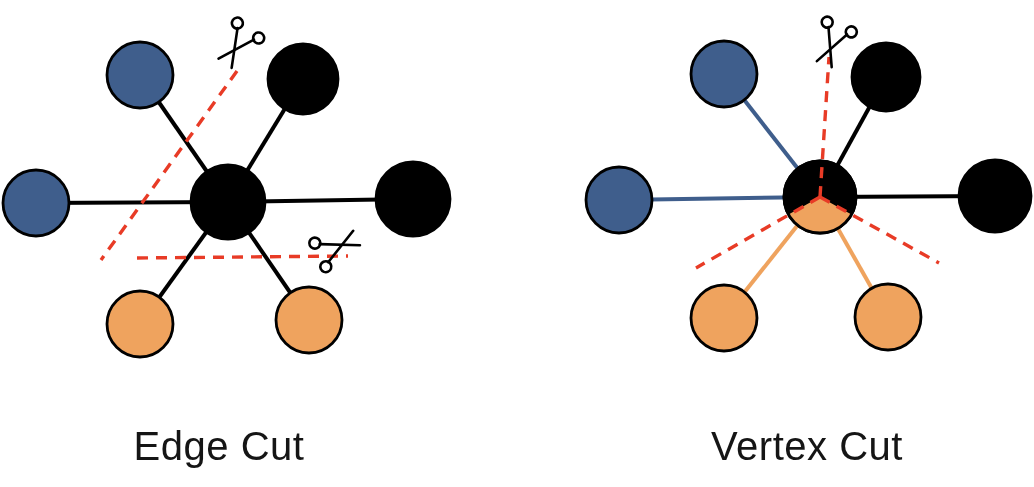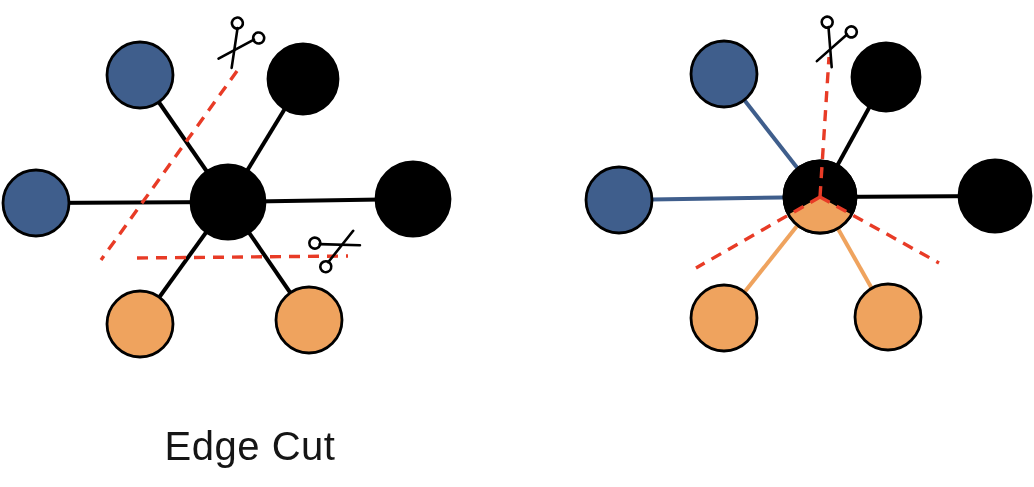--- a/index.html
+++ b/index.html
@@ -15,21 +15,21 @@
   .caption {
     position: absolute;
     top: 424px;
     transform: translateX(-50%);
     font-size: 40px;
     font-weight: 400;
     letter-spacing: 0.5px;
     color: #151515;
     white-space: nowrap;
   }
-  .caption.edge   { left: 219px; margin-left: 31px; }
+  .caption.edge   { left: 219px; }
   .caption.vertex { left: 807px; }
 </style>
 </head>
 <body>
 
 <div class="stage">
   <svg id="diagram-svg" width="1034" height="487" viewBox="0 0 1034 487" xmlns="http://www.w3.org/2000/svg">
       <g>
         <line x1="228" y1="202" x2="140" y2="75" stroke="#000000" stroke-width="4"></line>
         <line x1="228" y1="202" x2="36" y2="203" stroke="#000000" stroke-width="4"></line>
@@ -80,13 +80,14 @@
         <line x1="820" y1="197" x2="939" y2="263" stroke="#e83b26" stroke-width="3.4" stroke-dasharray="11 8"></line>
         <g transform="translate(834 40) rotate(112)" stroke="#000000" stroke-width="2.6" fill="none" stroke-linecap="round">
           <line x1="-10" y1="10" x2="26" y2="-8"></line>
           <line x1="-10" y1="-10" x2="26" y2="8"></line>
           <circle cx="-14" cy="13" r="5.5"></circle>
           <circle cx="-14" cy="-13" r="5.5"></circle>
         </g>
       </g>
     </svg>
   <div class="caption edge">Edge Cut</div>
+  <div class="caption vertex">Vertex Cut</div>
 </div>
 
 </body></html>

